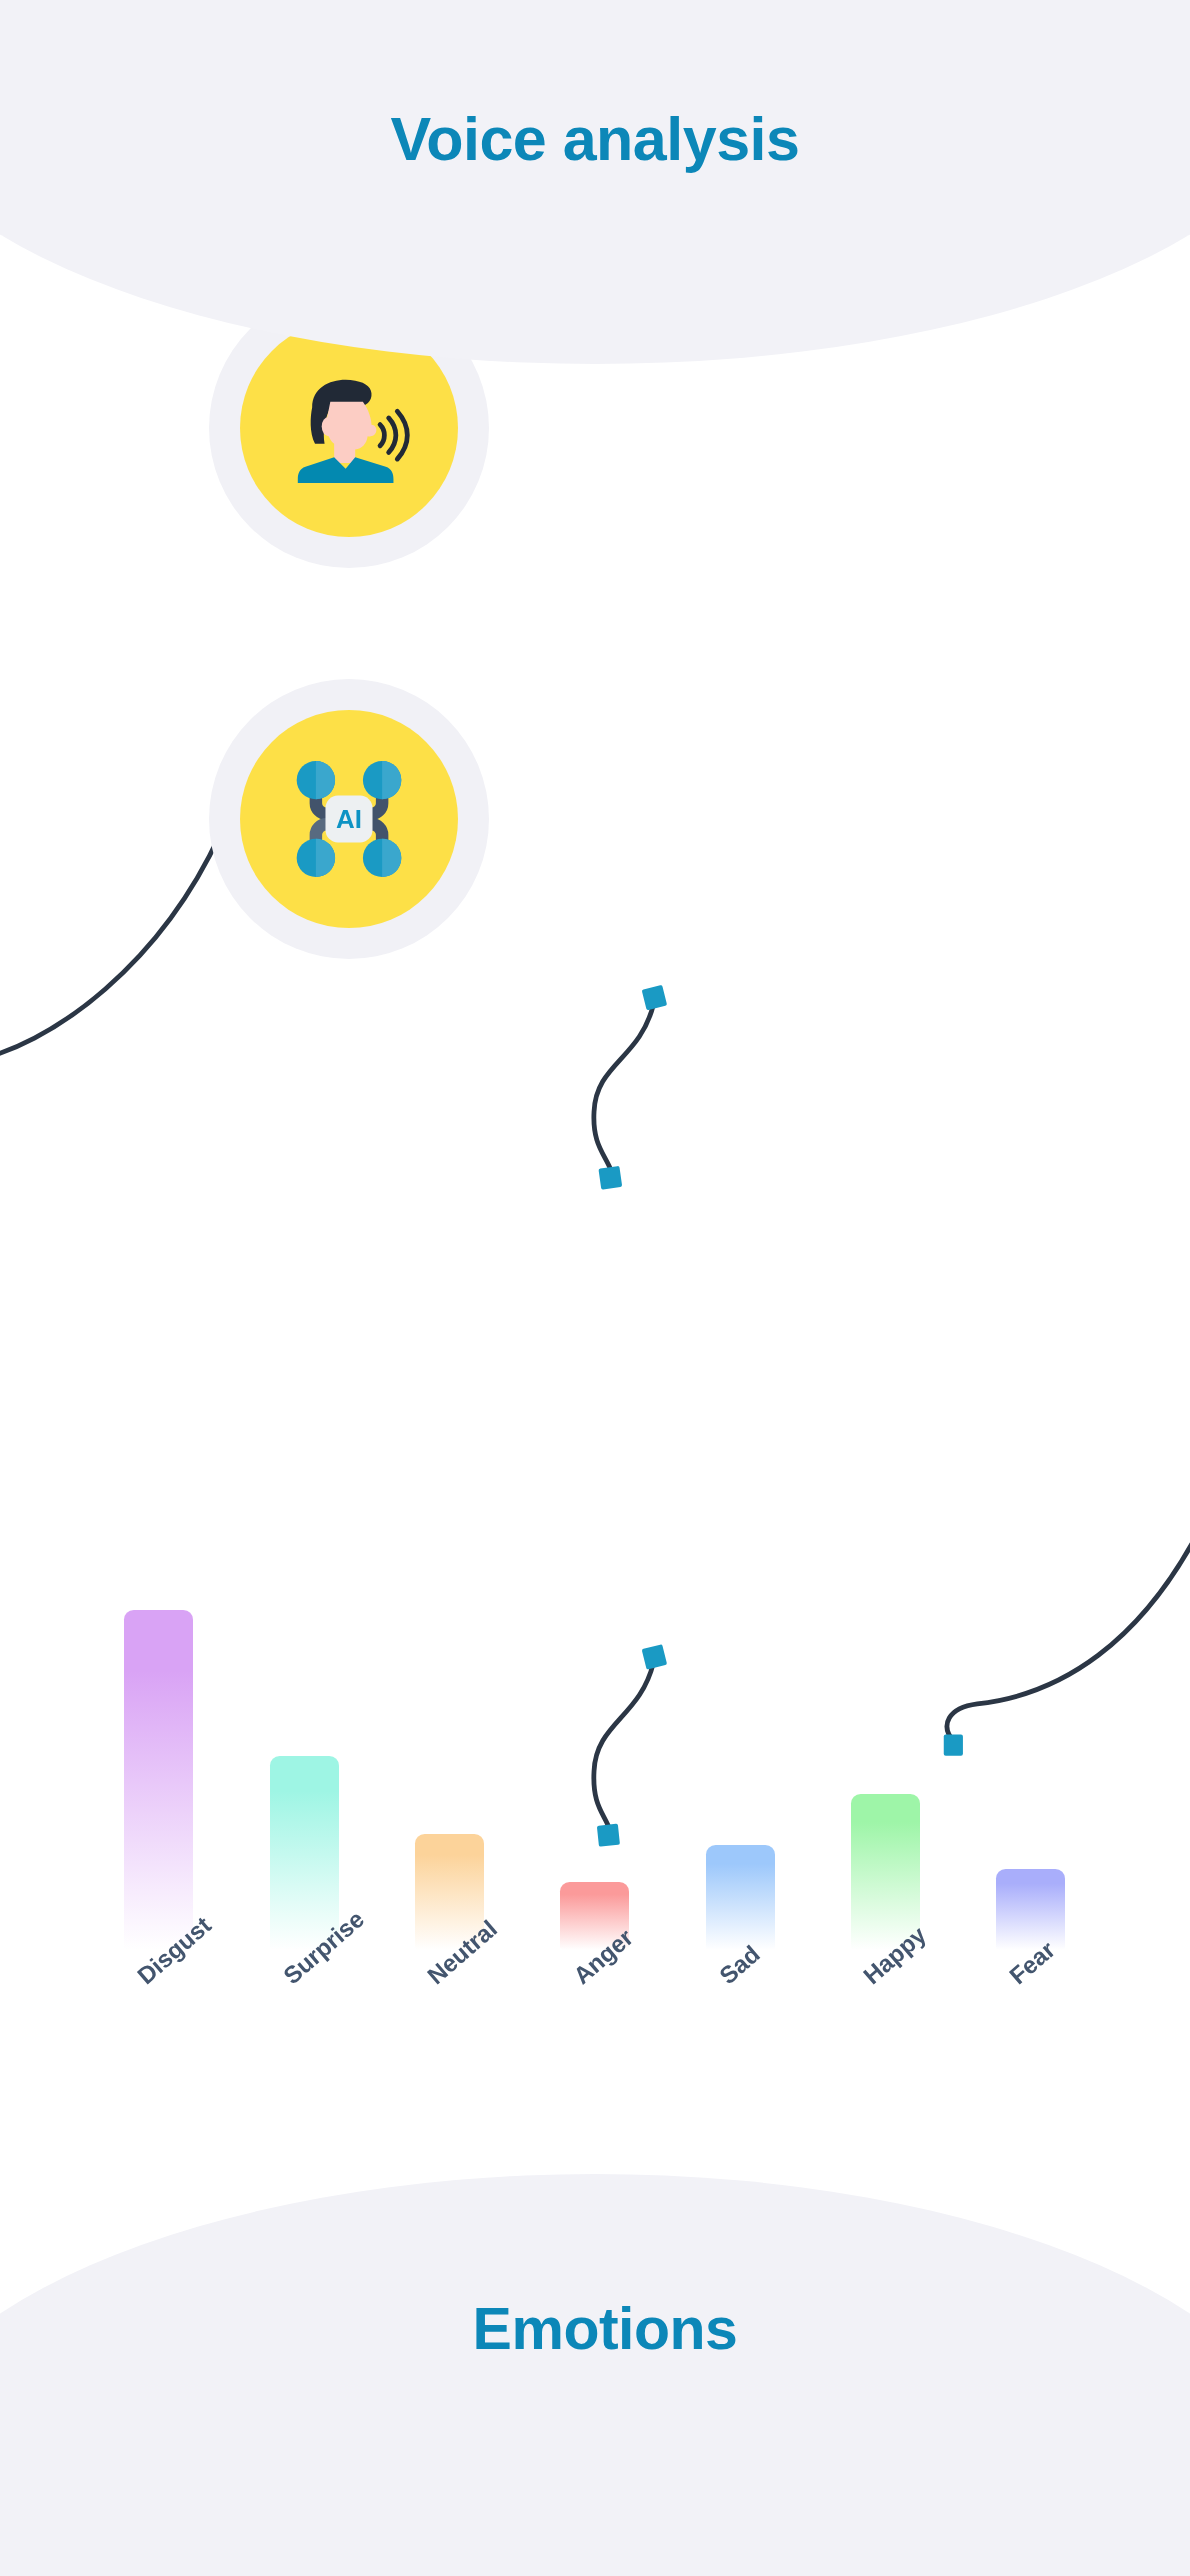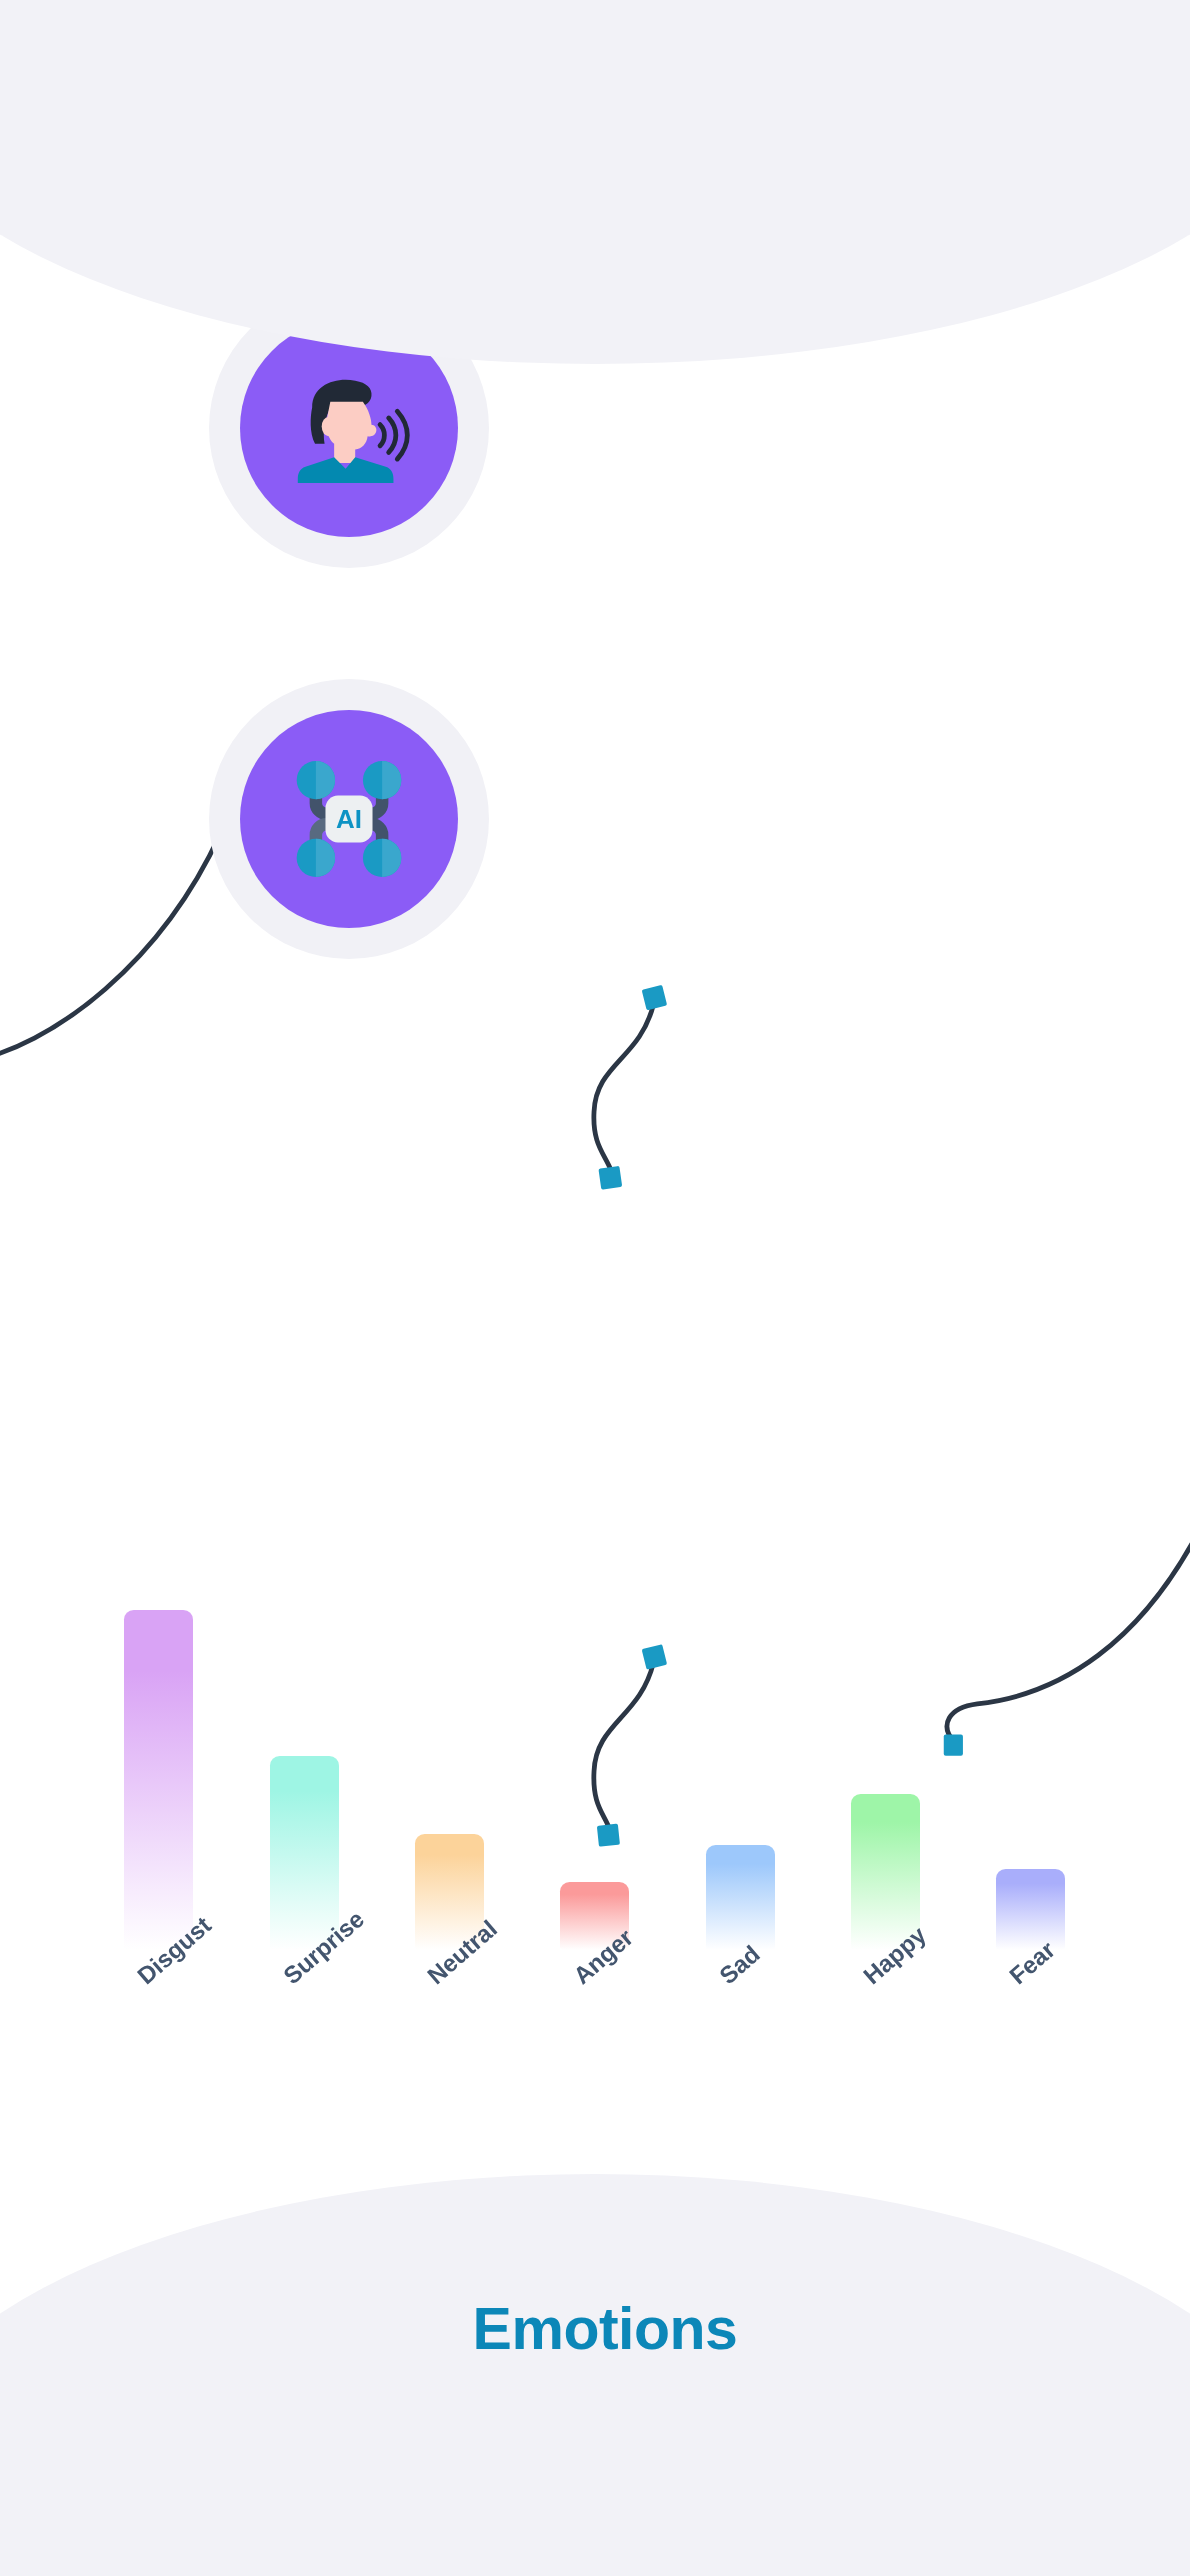--- a/index.html
+++ b/index.html
@@ -55,21 +55,21 @@
   
   .node-circle{
     position:absolute; z-index:2;
     border-radius:50%;
     background:#f1f1f6;
     display:flex; align-items:center; justify-content:center;
   }
   .node-inner{
     width:78%; height:78%;
     border-radius:50%;
-    background:#8b5cf6;
+    background:#fde047;
     display:flex; align-items:center; justify-content:center;text-decoration:underline;
   }
   #node-voice{ left:209px; top:288px; width:280px; height:280px; }
   #node-ai   { left:209px; top:679px; width:280px; height:280px; }
 
   
   #connectors{
     position:absolute; left:0; top:0;
     width:1190px; height:2576px;
     z-index:1; pointer-events:none;
@@ -118,20 +118,21 @@
   <path d="M 682 1735 C 668 1792, 622 1798, 620 1848 C 618 1883, 630 1892, 636 1908" fill="none" stroke="#2b3645" stroke-width="5" stroke-linecap="round"></path>
   <rect x="672" y="1718" width="22" height="22" rx="2" fill="#1a9ac4" transform="rotate(-14 683 1729)"></rect>
   <rect x="624" y="1904" width="22" height="22" rx="2" fill="#1a9ac4" transform="rotate(-6 635 1915)"></rect>
 
   <path d="M 996 1818 C 980 1800, 990 1782, 1020 1778 C 1110 1768, 1190 1712, 1250 1600" fill="none" stroke="#2b3645" stroke-width="5" stroke-linecap="round"></path>
   <rect x="985" y="1810" width="20" height="22" rx="2" fill="#1a9ac4"></rect>
 </svg>
 
 <div id="header-band">
   <div id="header-shape"></div>
+  <div id="header-title">Voice analysis</div>
 </div>
 
 <div class="node-circle" id="node-voice">
   <div class="node-inner">
     <svg width="125" height="110" viewBox="0 0 130 115">
 
       <path d="M27 36 C27 12, 52 4, 72 8 C 84 10, 90 16, 89 24
                C 88 32, 80 36, 72 36 L 46 36
                C 40 48, 38 62, 40 74 L 30 74 C 24 62, 25 46, 27 36 Z" fill="#212936"></path>
 

